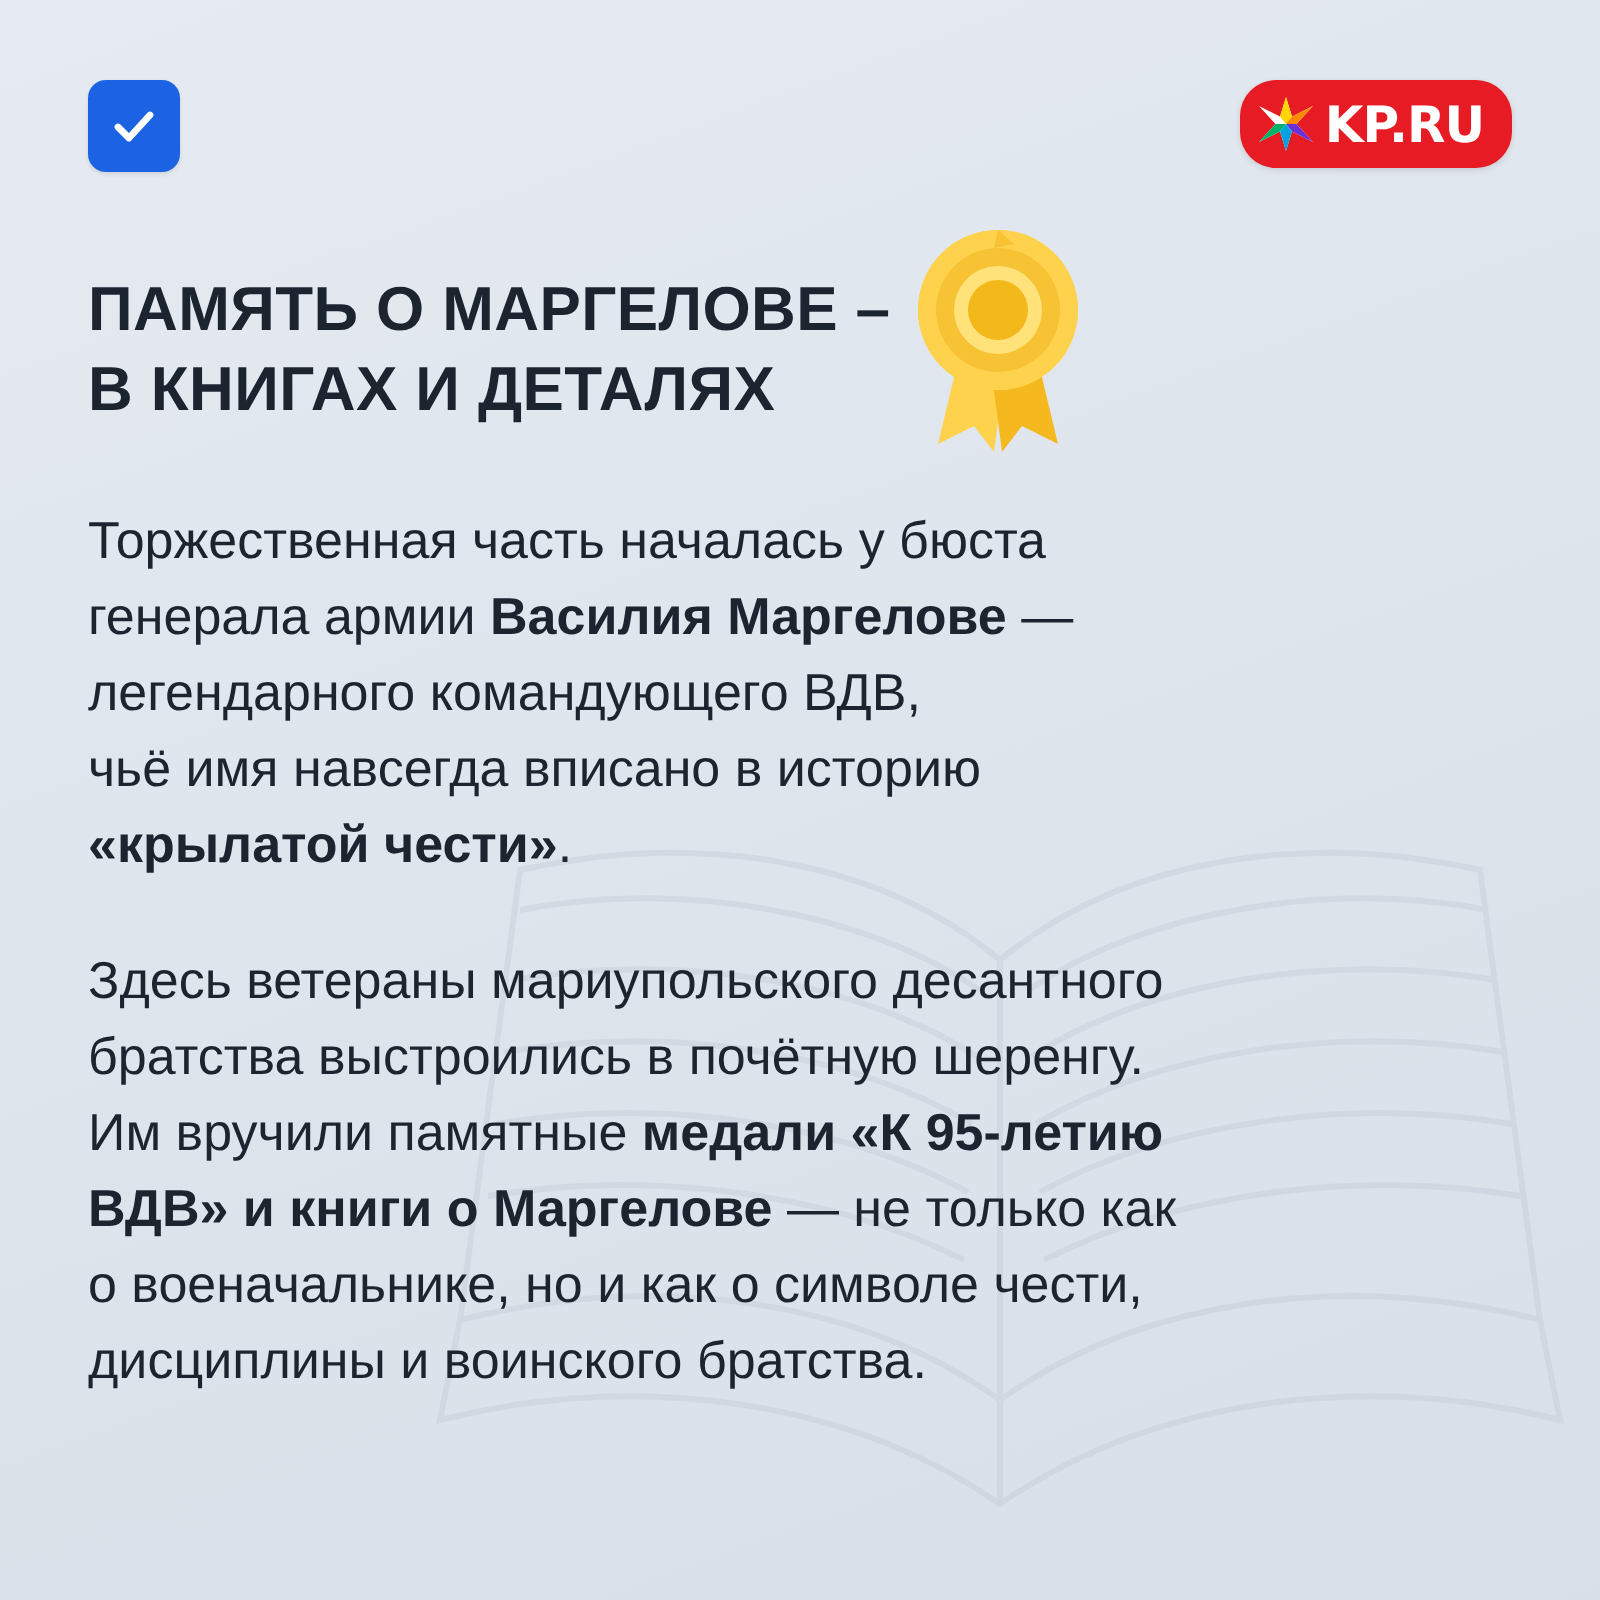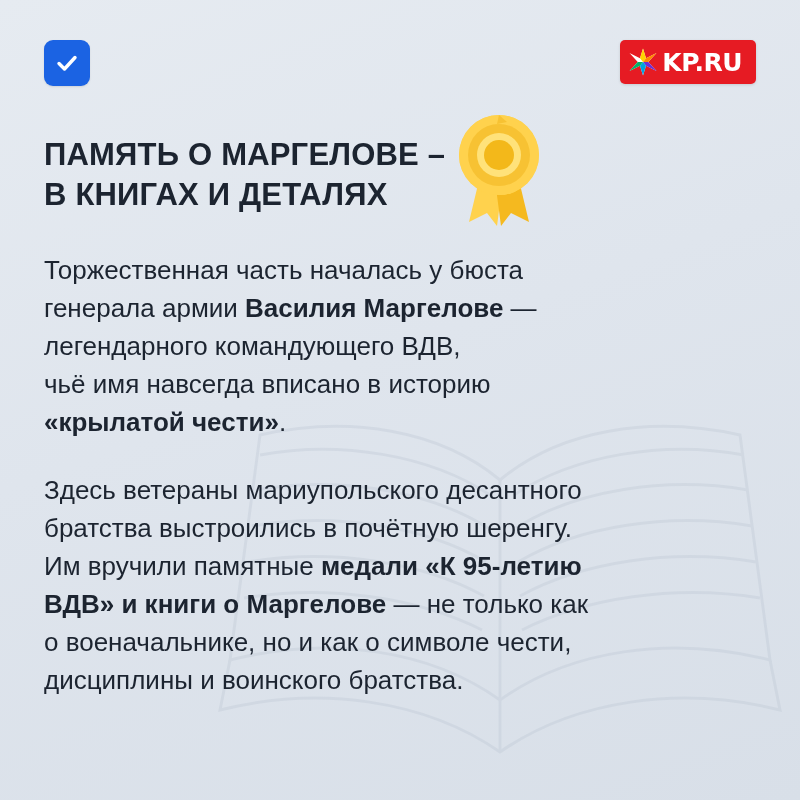--- a/index.html
+++ b/index.html
@@ -52,21 +52,21 @@
     align-items: center;
     justify-content: center;
     box-shadow: 0 1px 2px rgba(0,0,0,.10);
   }
   .check-badge svg { display: block; }
 
   .logo {
     display: flex;
     align-items: center;
     background: #e61b23;
-    border-radius: 5px;
+    border-radius: 18px;
     padding: 7px 14px 7px 8px;
     gap: 4px;
     box-shadow: 0 1px 3px rgba(0,0,0,.12);
     text-align: right;
   }
   .logo .star { width: 30px; height: 30px; display:block; }
   .logo .logo-text {
     color: #ffffff;
     font-size: 25px;
     font-weight: bold;

